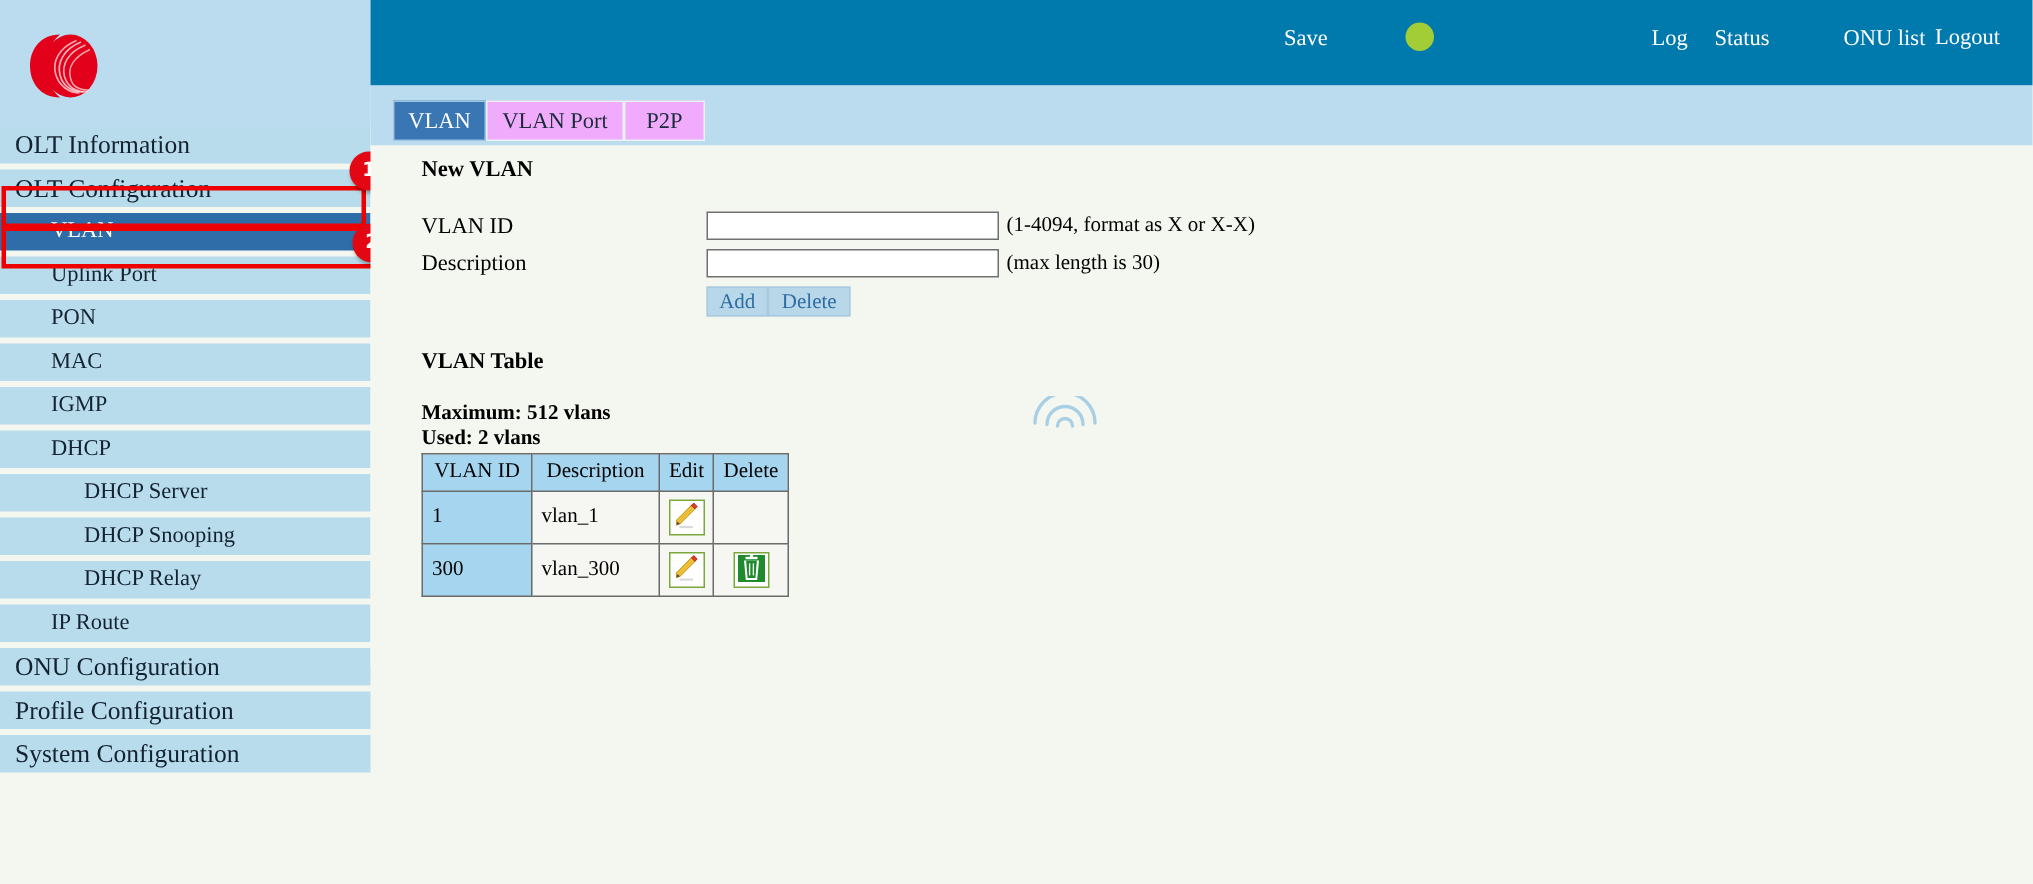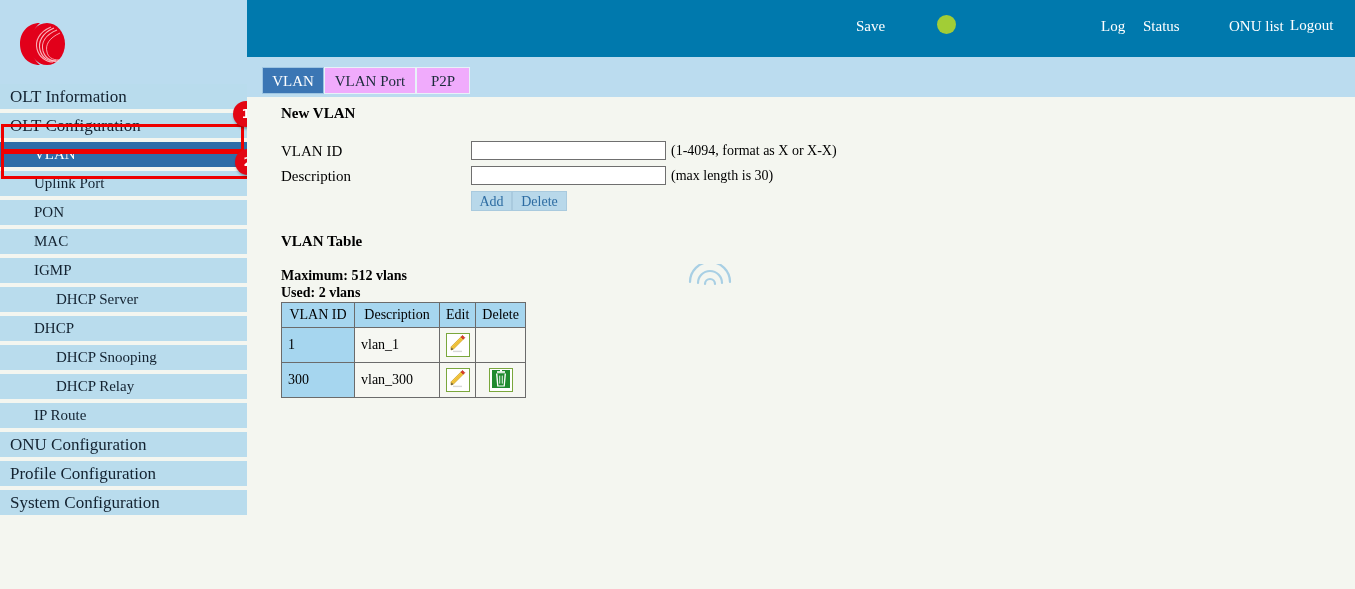--- a/index.html
+++ b/index.html
@@ -313,22 +313,22 @@
 </div>
 
 <div id="sidebar">
   <div class="nav-item lvl0">OLT Information</div>
   <div class="nav-item lvl0">OLT Configuration</div>
   <div class="nav-item lvl1 selected">VLAN</div>
   <div class="nav-item lvl1">Uplink Port</div>
   <div class="nav-item lvl1">PON</div>
   <div class="nav-item lvl1">MAC</div>
   <div class="nav-item lvl1">IGMP</div>
+  <div class="nav-item lvl1">DHCP</div>
   <div class="nav-item lvl2">DHCP Server</div>
-  <div class="nav-item lvl1">DHCP</div>
   <div class="nav-item lvl2">DHCP Snooping</div>
   <div class="nav-item lvl2">DHCP Relay</div>
   <div class="nav-item lvl1">IP Route</div>
   <div class="nav-item lvl0">ONU Configuration</div>
   <div class="nav-item lvl0">Profile Configuration</div>
   <div class="nav-item lvl0">System Configuration</div>
 </div>
 
 <div class="anno-box" id="anno-box-1"></div>
 <div class="anno-box" id="anno-box-2"></div>

